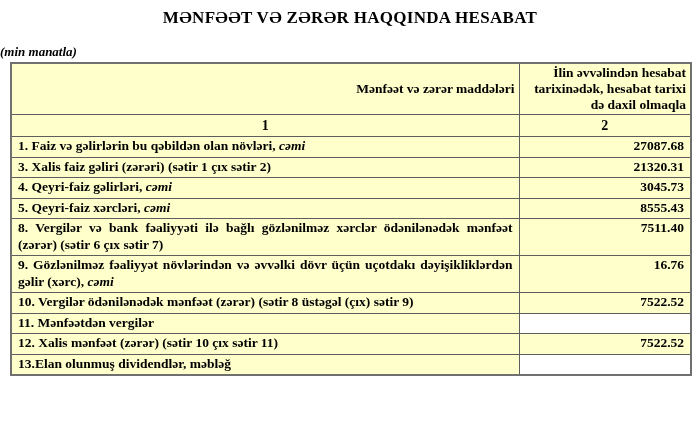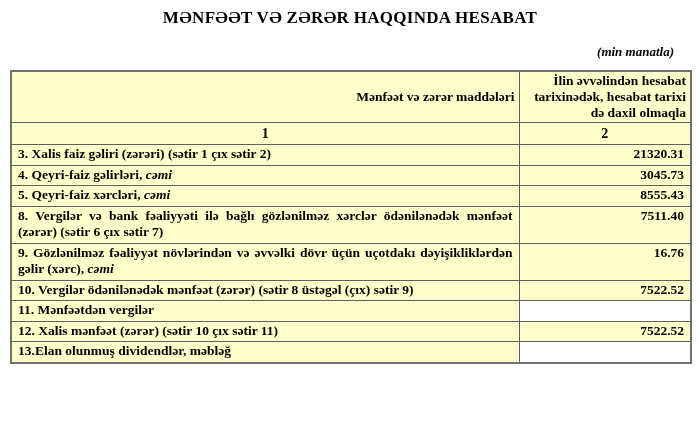--- a/index.html
+++ b/index.html
@@ -20,23 +20,23 @@
     color: var(--text);
   }
   .title {
     margin: 8px 0 16px 0;
     text-align: center;
     font-size: 17px;
     font-weight: bold;
     letter-spacing: 0.3px;
   }
   .unit-note {
-    margin: 5px 0 10px 0;
+    margin: 5px 0 2px 0;
     padding-right: 26px;
-    text-align: right;
+    text-align: left;
     font-size: 13px;
     font-style: italic;
     font-weight: bold;
   }
   table.pl {
     border-collapse: collapse;
     table-layout: fixed;
     margin-left: 10px;
     width: 680px;
     border: 2px solid var(--border-outer);
@@ -93,20 +93,24 @@
         <th class="colhead">Mənfəət və zərər maddələri</th>
         <th class="colhead">İlin əvvəlindən hesabat tarixinədək, hesabat tarixi də daxil olmaqla</th>
       </tr>
       <tr class="idx">
         <th>1</th>
         <th>2</th>
       </tr>
     </thead>
     <tbody id="rows">
         <tr>
+          <td class="label">1. Faiz və gəlirlərin bu qəbildən olan növləri, <i>cəmi</i></td>
+          <td class="value">27087.68</td>
+        </tr>
+        <tr>
           <td class="label">3. Xalis faiz gəliri (zərəri) (sətir 1 çıx sətir 2)</td>
           <td class="value">21320.31</td>
         </tr>
         <tr>
           <td class="label">4. Qeyri-faiz gəlirləri, <i>cəmi</i></td>
           <td class="value">3045.73</td>
         </tr>
         <tr>
           <td class="label">5. Qeyri-faiz xərcləri, <i>cəmi</i></td>
           <td class="value">8555.43</td>

